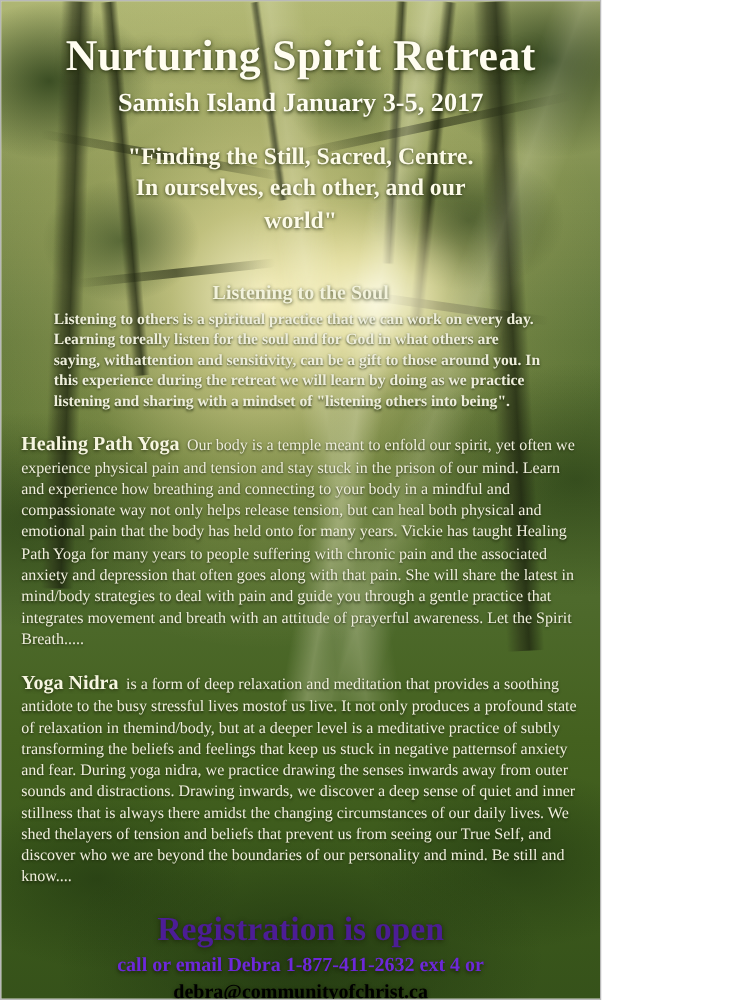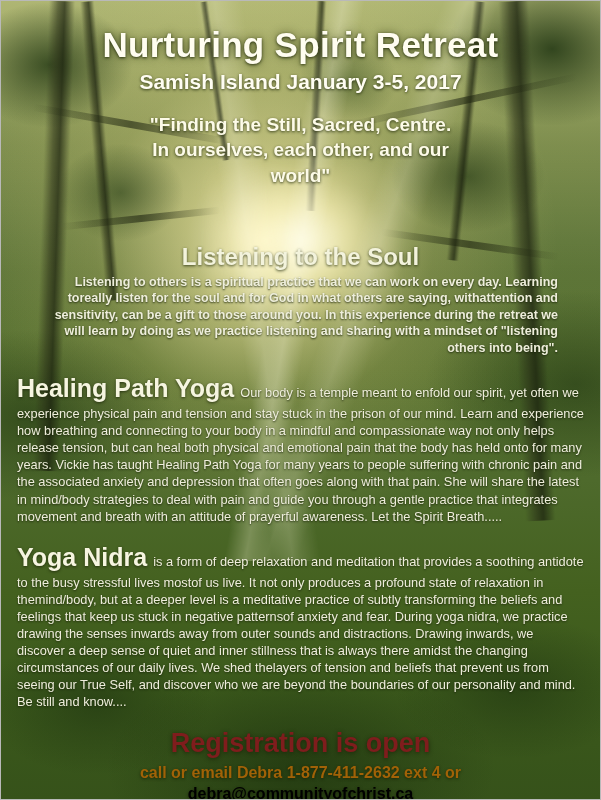--- a/index.html
+++ b/index.html
@@ -2,26 +2,26 @@
 <html><head>
 <meta charset="utf-8">
 <style>
   html, body {
     margin: 0;
     padding: 0;
     background: #ffffff;
   }
   #poster {
     position: relative;
-    width: 601px;
+    width: 481px;
     height: 800px;
     overflow: hidden;
     box-sizing: border-box;
     border: 1px solid #b9b9b9;
-    font-family: Liberation Sans, sans-serif;
+    font-family: Liberation Serif, serif;
   }
   
   .bg {
     position: absolute;
     inset: 0;
     background:
       
       radial-gradient(circle at 44% 30%, rgba(255,248,205,0.95) 0%, rgba(255,240,170,0.55) 12%, rgba(240,220,140,0.18) 26%, rgba(120,140,60,0.0) 45%),
       
       linear-gradient(to bottom, rgba(214,214,150,0.55) 0%, rgba(176,182,110,0.30) 18%, rgba(120,136,70,0.10) 34%, rgba(90,110,55,0.0) 52%),
@@ -114,67 +114,67 @@
   .quote {
     font-size: 19px;
     font-weight: bold;
     color: #fdfbe8;
     line-height: 1.35;
     margin-top: 18px;
     text-shadow: 0 1px 3px rgba(30,40,10,0.85);
   }
   .soul-head {
     text-align: center;
-    font-size: 24px;
+    font-size: 16px;
     font-weight: bold;
     color: #f3f3dc;
     text-shadow: 0 1px 3px rgba(30,40,10,0.8);
-    margin-top: 54px;
+    margin-top: 36px;
   }
   .soul-body {
-    text-align: right;
+    text-align: left;
     font-size: 12.5px;
     font-weight: bold;
     line-height: 1.32;
     color: #eeeedb;
     margin: 3px 26px 0;
     text-shadow: 0 1px 2px rgba(25,35,8,0.85);
   }
   .blk { margin-top: 16px; text-align: left; }
   .blk-body {
     font-size: 12.8px;
     line-height: 1.33;
     color: #efeedc;
     text-shadow: 0 1px 2px rgba(25,35,8,0.85);
   }
   .blk p {
     margin: 0;
     text-indent: 0;
   }
   .inline-head {
-    font-size: 25px;
+    font-size: 16px;
     font-weight: bold;
     color: #f6f5e0;
     text-shadow: 0 1px 3px rgba(30,40,10,0.85);
     margin-right: 6px;
   }
   .reg {
     text-align: center;
     margin-top: 18px;
   }
   .reg-title {
     font-size: 27px;
     font-weight: bold;
-    color: #7f1d1d;
+    color: #4c1d95;
     text-shadow: 0 1px 4px rgba(25,35,8,0.9);
   }
   .reg-line {
     font-size: 16px;
     font-weight: bold;
-    color: #a16207;
+    color: #6d28d9;
     margin-top: 5px;
     text-shadow: 0 1px 3px rgba(25,35,8,0.9);
   }
   .reg-email {
     font-size: 16px;
     font-weight: bold;
     color: #000000;
     margin-top: 3px;
     text-shadow: 0 1px 3px rgba(25,35,8,0.9);
   }

